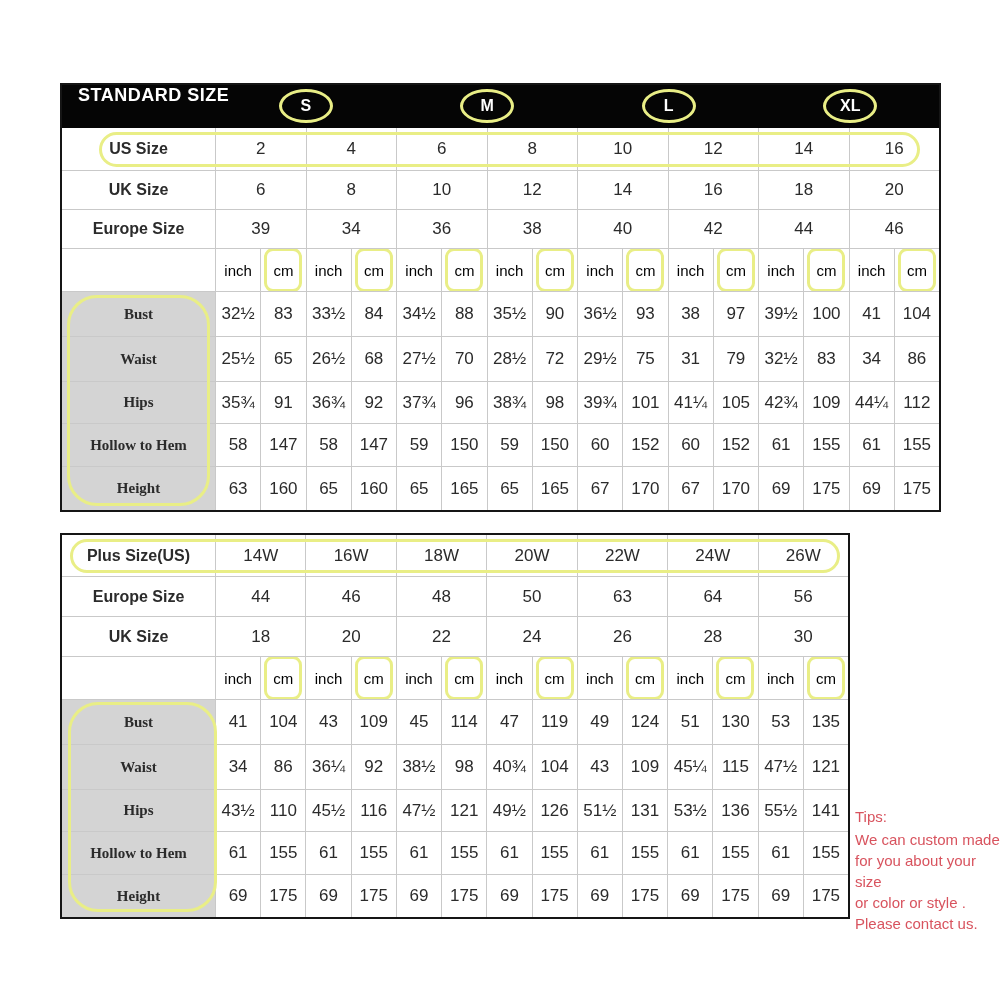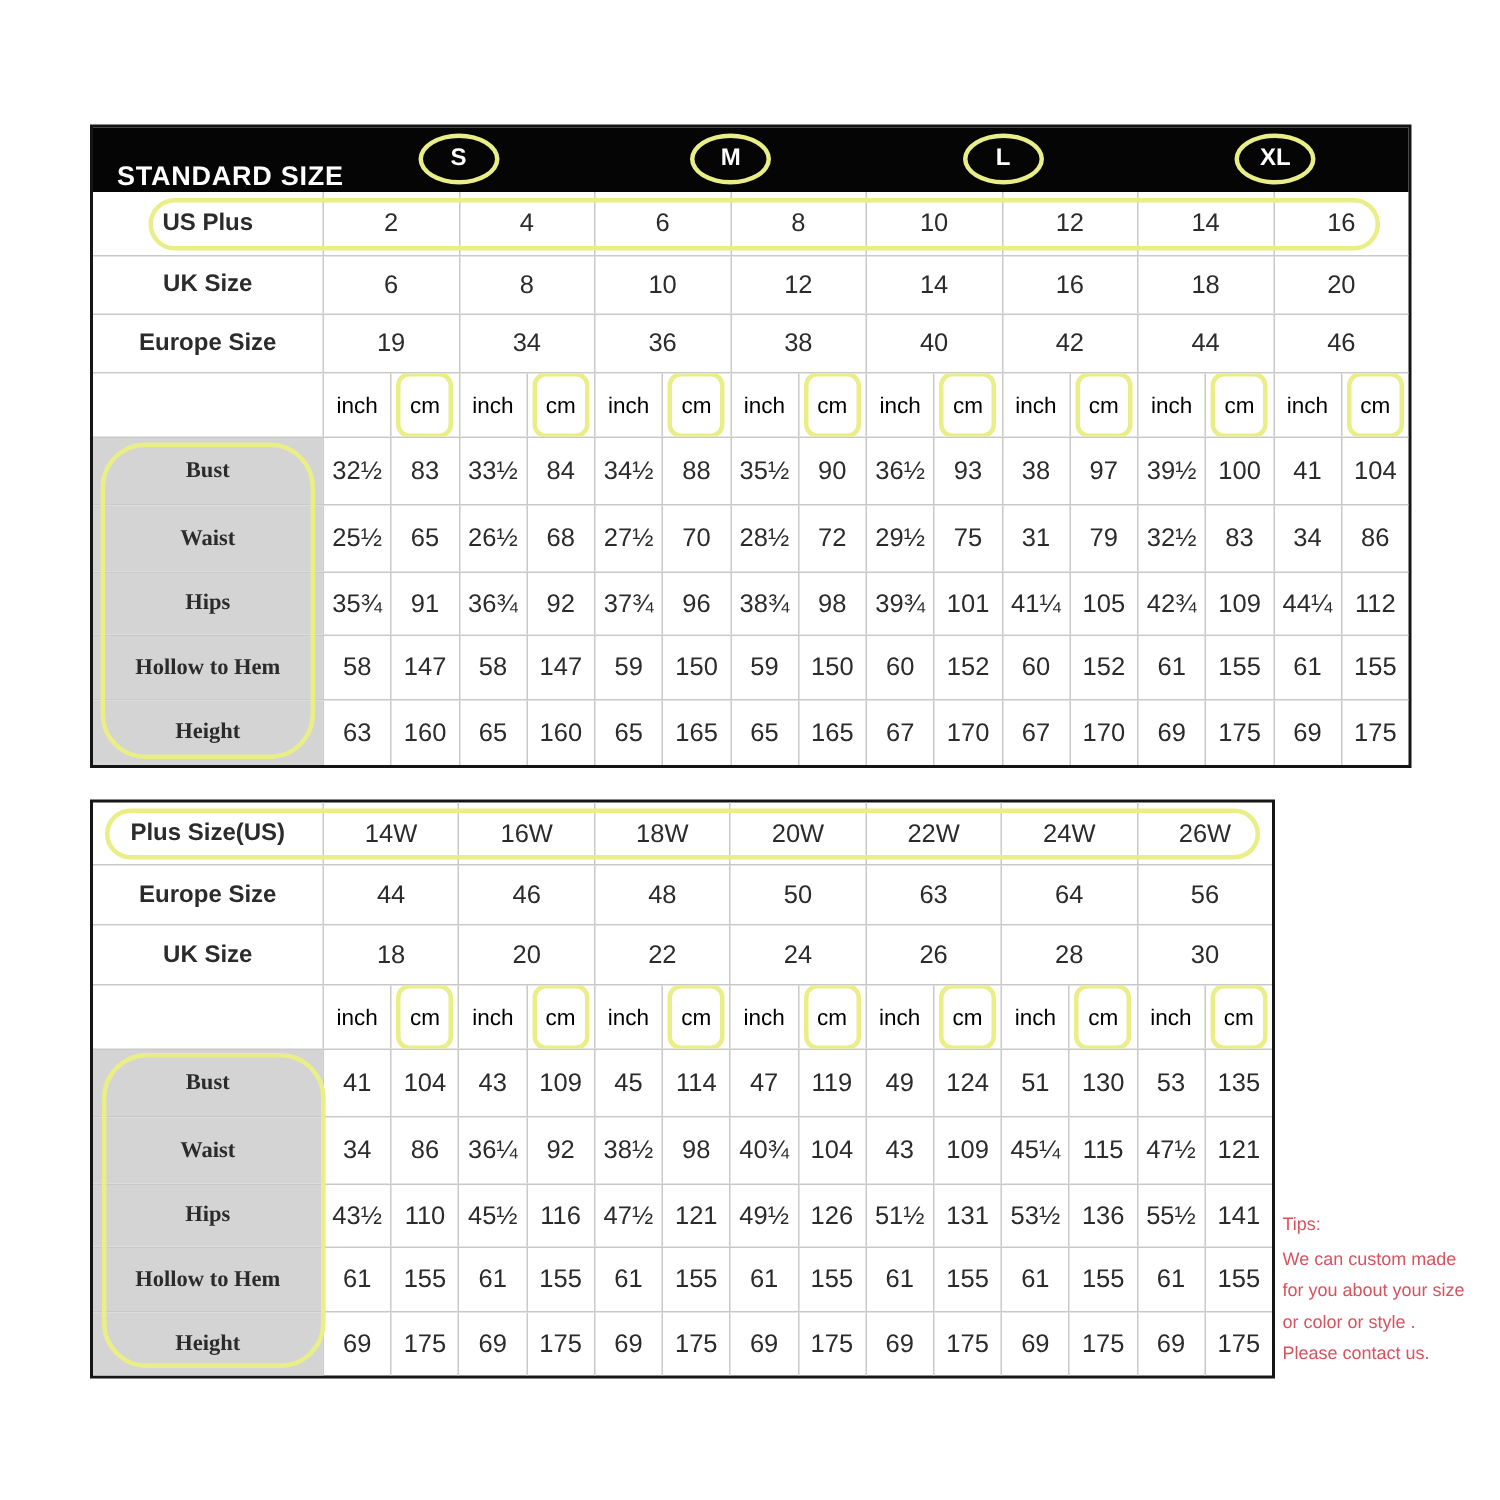--- a/index.html
+++ b/index.html
@@ -12,21 +12,21 @@
   *{box-sizing:border-box;margin:0;padding:0;}
   html,body{width:1000px;height:1000px;background:#ffffff;
     font-family:"Liberation Sans","DejaVu Sans",sans-serif;color:var(--ink);}
   .canvas{position:relative;width:1000px;height:1000px;overflow:hidden;}
 
   .size-table{position:absolute;left:60px;background:#fff;border:2px solid #151515;}
   .size-table.standard{top:83px;width:881px;}
   .size-table.plus{top:533px;width:790px;}
 
   
-  .header-bar{position:relative;height:43px;background:#050505;display:flex;align-items:flex-end;}
+  .header-bar{position:relative;height:43px;background:#050505;display:flex;align-items:flex-start;}
   .header-title{color:#fff;font-weight:bold;font-size:18px;letter-spacing:.5px;padding-left:16px;}
   .group-badge{position:absolute;top:4px;transform:translateX(-50%);
     width:54px;height:34px;border:3px solid var(--yellow);border-radius:50%;
     display:flex;align-items:center;justify-content:center;
     color:#fff;font-weight:bold;font-size:16px;}
 
   
   .row{display:grid;}
   .standard .row{grid-template-columns:153px repeat(16,1fr);}
   .plus .row{grid-template-columns:153px repeat(14,1fr);}
@@ -46,41 +46,41 @@
   .hl{position:absolute;border:3px solid var(--yellow);pointer-events:none;background:transparent;}
   .hl.row-oval{border-radius:20px;}
   .hl.label-round{border-radius:30px;}
   .standard .hl.row-oval{left:37px;top:47px;width:821px;height:35px;}
   .standard .hl.label-round{left:5px;top:210px;width:143px;height:211px;}
   .plus .hl.row-oval{left:8px;top:4px;width:770px;height:34px;}
   .plus .hl.label-round{left:6px;top:167px;width:149px;height:210px;}
 
   
   .tips{position:absolute;left:855px;top:806px;width:145px;color:var(--red);
-    font-size:12px;line-height:21px;}
+    font-size:15px;line-height:21px;}
   .tips .tips-title{margin-bottom:2px;}
 </style>
 </head>
 <body>
 
 <div class="canvas">
 
   <section class="size-table standard">
     <div class="header-bar">
       <span class="header-title">STANDARD SIZE</span>
       <span id="badge-slot">
           <span class="group-badge" style="left: 243.75px;">S</span>
           <span class="group-badge" style="left: 425.25px;">M</span>
           <span class="group-badge" style="left: 606.75px;">L</span>
           <span class="group-badge" style="left: 788.25px;">XL</span>
         </span>
     </div>
     <div id="std-rows">
         <div class="row size-row" style="height: 42px;">
-          <div class="cell row-label">US Plus</div>
+          <div class="cell row-label">US Size</div>
           <div class="cell span2">2</div>
           <div class="cell span2">4</div>
           <div class="cell span2">6</div>
           <div class="cell span2">8</div>
           <div class="cell span2">10</div>
           <div class="cell span2">12</div>
           <div class="cell span2">14</div>
           <div class="cell span2">16</div>
         </div>
         <div class="row size-row" style="height: 39px;">
@@ -89,21 +89,21 @@
           <div class="cell span2">8</div>
           <div class="cell span2">10</div>
           <div class="cell span2">12</div>
           <div class="cell span2">14</div>
           <div class="cell span2">16</div>
           <div class="cell span2">18</div>
           <div class="cell span2">20</div>
         </div>
         <div class="row size-row" style="height: 39px;">
           <div class="cell row-label">Europe Size</div>
-          <div class="cell span2">19</div>
+          <div class="cell span2">39</div>
           <div class="cell span2">34</div>
           <div class="cell span2">36</div>
           <div class="cell span2">38</div>
           <div class="cell span2">40</div>
           <div class="cell span2">42</div>
           <div class="cell span2">44</div>
           <div class="cell span2">46</div>
         </div>
         <div class="row unit-row" style="height: 43px;">
           <div class="cell row-label"></div>

